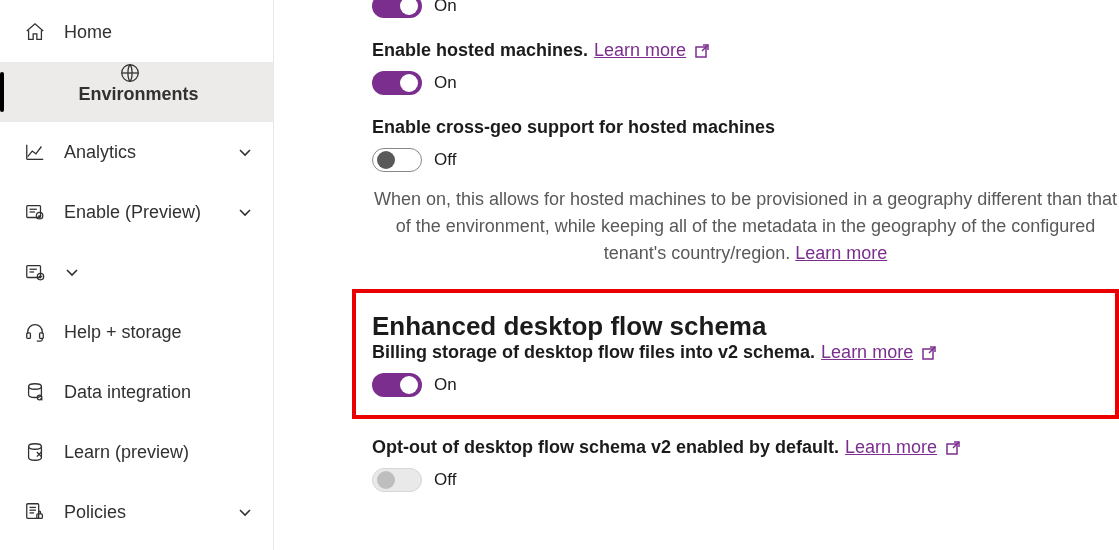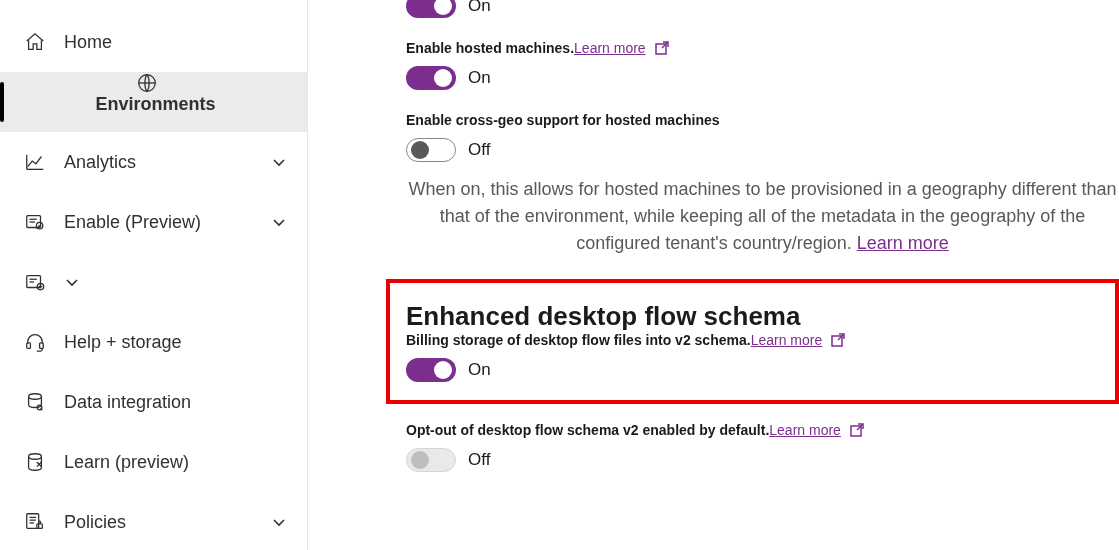--- a/index.html
+++ b/index.html
@@ -23,25 +23,25 @@
     font-size: 16px;
     color: var(--text);
     background: #FFFFFF;
     width: 1119px;
     height: 550px;
     overflow: hidden;
     display: flex;
   }
   
   .sidebar {
-    width: 308px;
+    width: 274px;
     height: 100%;
     border-right: 1px solid var(--sidebar-border);
     background: var(--sidebar-bg);
-    padding-top: 12px;
+    padding-top: 2px;
   }
   .nav-item {
     display: flex;
     align-items: center;
     height: 60px;
     padding: 0 20px 0 24px;
     cursor: pointer;
     color: #323130;
     position: relative;
   }
@@ -79,27 +79,28 @@
   .main {
     flex: 1;
     padding: 0 0 0 98px;
     overflow: hidden;
     position: relative;
   }
   .setting-group {
     margin-bottom: 22px;
   }
   .setting-label {
-    font-size: 14px;
+    font-size: 18px;
     font-weight: 600;
     color: #1B1B1B;
     margin-bottom: 10px;
     display: flex;
     align-items: flex-end;
     flex-wrap: wrap;
+    gap: 6px;
   }
   .learn-more {
     color: var(--link);
     text-decoration: underline;
     font-weight: 400;
     cursor: pointer;
     display: inline-flex;
     align-items: center;
     gap: 8px;
   }

